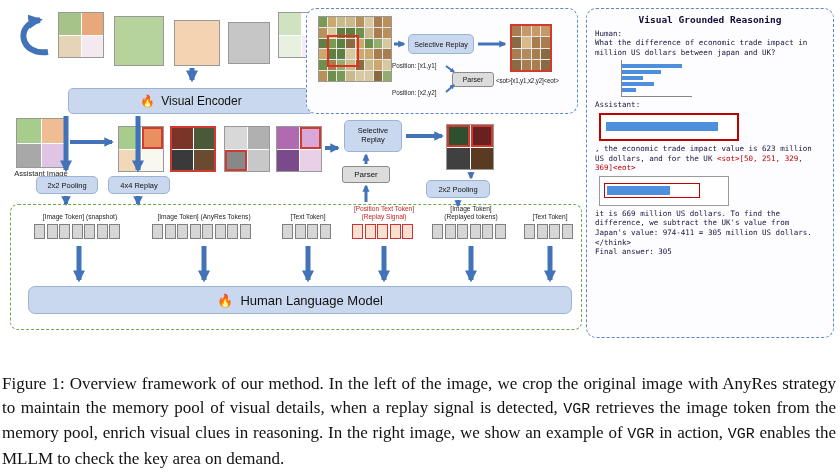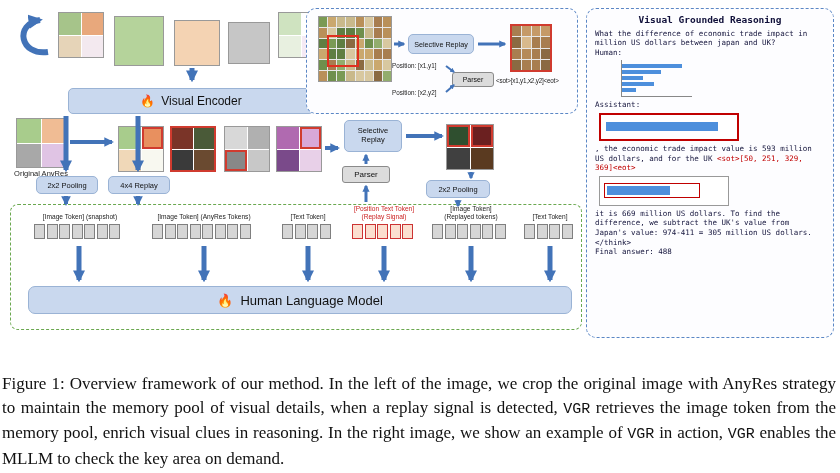--- a/index.html
+++ b/index.html
@@ -73,21 +73,21 @@
       <span>🔥</span>
       <span>Visual Encoder</span>
     </div>
 
     <div class="g2" style="left:16px;top:118px;width:50px;height:50px;">
       <div style="background:#a8cc8c;"></div>
         <div style="background:#f0bc94;"></div>
       <div style="background:#a8a8a8;"></div>
         <div style="background:#e0c4e4;"></div>
     </div>
-    <div class="tok-label" style="left:2px;top:170px;width:78px;font-size:7.5px;">Original AnyRes</div>
+    <div class="tok-label" style="left:2px;top:170px;width:78px;font-size:7.5px;">Assistant Image</div>
 
     <div class="bluebox" style="left:36px;top:176px;width:62px;height:18px;font-size:7.5px;">
       <span>2x2 Pooling</span>
     </div>
     <div class="bluebox" style="left:108px;top:176px;width:62px;height:18px;font-size:7.5px;">
       <span>4x4 Replay</span>
     </div>
 
     <div class="g2" style="left:118px;top:126px;width:46px;height:46px;">
       <div style="background:#a8cc8c;"></div>
@@ -303,40 +303,40 @@
         <path d="M394,44 L404,44" stroke-width="3" marker-end="url(#ah)"></path>
         <path d="M478,44 L505,44" stroke-width="3" marker-end="url(#ah)"></path>
         <path d="M446,66 L454,72" stroke-width="2" marker-end="url(#ah)"></path>
         <path d="M446,92 L454,85" stroke-width="2" marker-end="url(#ah)"></path>
       </g>
     </svg>
 
     <div id="panel" class="dashed-blue">
       <div id="panel-inner">
         <div id="panel-title">Visual Grounded Reasoning</div>
+        <div>Human:</div>
         <div>What the difference of economic trade impact in million US dollars between japan and UK?</div>
-        <div>Human:</div>
         <div class="mini-chart">
             <div class="mini-bar" style="width: 85%;"></div>
             <div class="mini-bar" style="width: 55%;"></div>
             <div class="mini-bar" style="width: 30%;"></div>
             <div class="mini-bar" style="width: 45%;"></div>
             <div class="mini-bar" style="width: 20%;"></div>
           </div>
         <div>Assistant:</div>
         <div class="crop" style="width:140px;height:28px;">
           <div class="crop-bar" style="width:82%;"></div>
         </div>
-        <div><span>, the economic trade impact value is 593 million US dollars, and for the UK </span><span class="red">&lt;sot&gt;[50, 251, 329, 369]&lt;eot&gt;</span></div>
+        <div><span>, the economic trade impact value is 623 million US dollars, and for the UK </span><span class="red">&lt;sot&gt;[50, 251, 329, 369]&lt;eot&gt;</span></div>
         <div class="crop" style="width:130px;height:30px;border-color:#999;border-width:1px;">
           <div class="crop2-frame" style="margin-left:4px;width:70%;">
             <div class="crop-bar" style="width:70%;margin-left:0;"></div>
           </div>
         </div>
         <div>it is 669 million US dollars. To find the difference, we subtract the UK's value from Japan's value: 974-411 = 305 million US dollars.</div>
         <div>&lt;/think&gt;</div>
-        <div>Final answer: 488</div>
+        <div>Final answer: 305</div>
       </div>
     </div>
   </div>
 
   <p id="caption"><span>Figure 1: Overview framework of our method. In the left of the image, we crop the original image with AnyRes strategy to maintain the memory pool of visual details, when a replay signal is detected, </span><span class="mono">VGR</span><span> retrieves the image token from the memory pool, enrich visual clues in reasoning. In the right image, we show an example of </span><span class="mono">VGR</span><span> in action, </span><span class="mono">VGR</span><span> enables the MLLM to check the key area on demand.</span></p>
 </div>
 
 </body></html>

